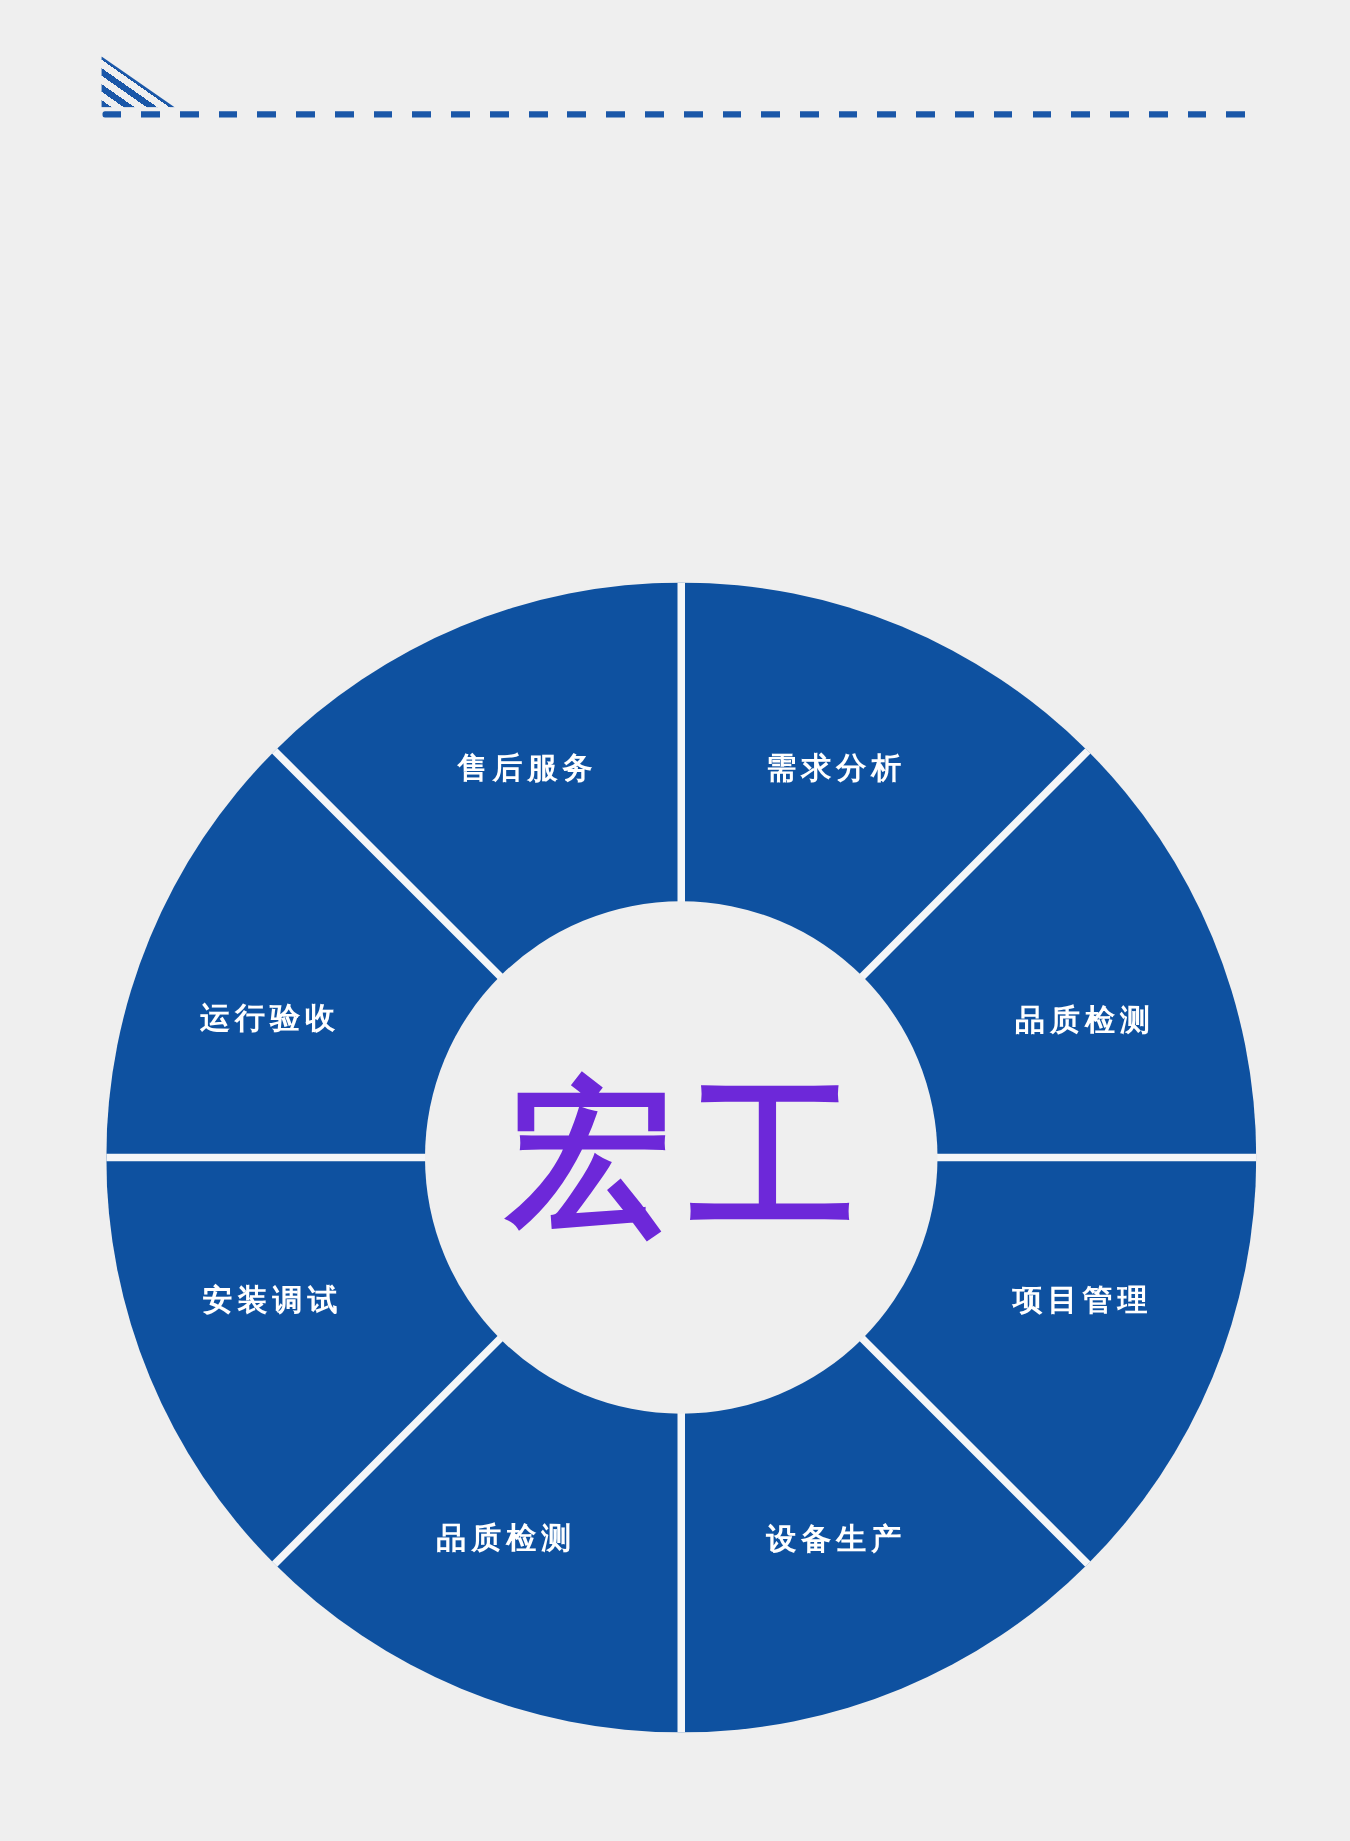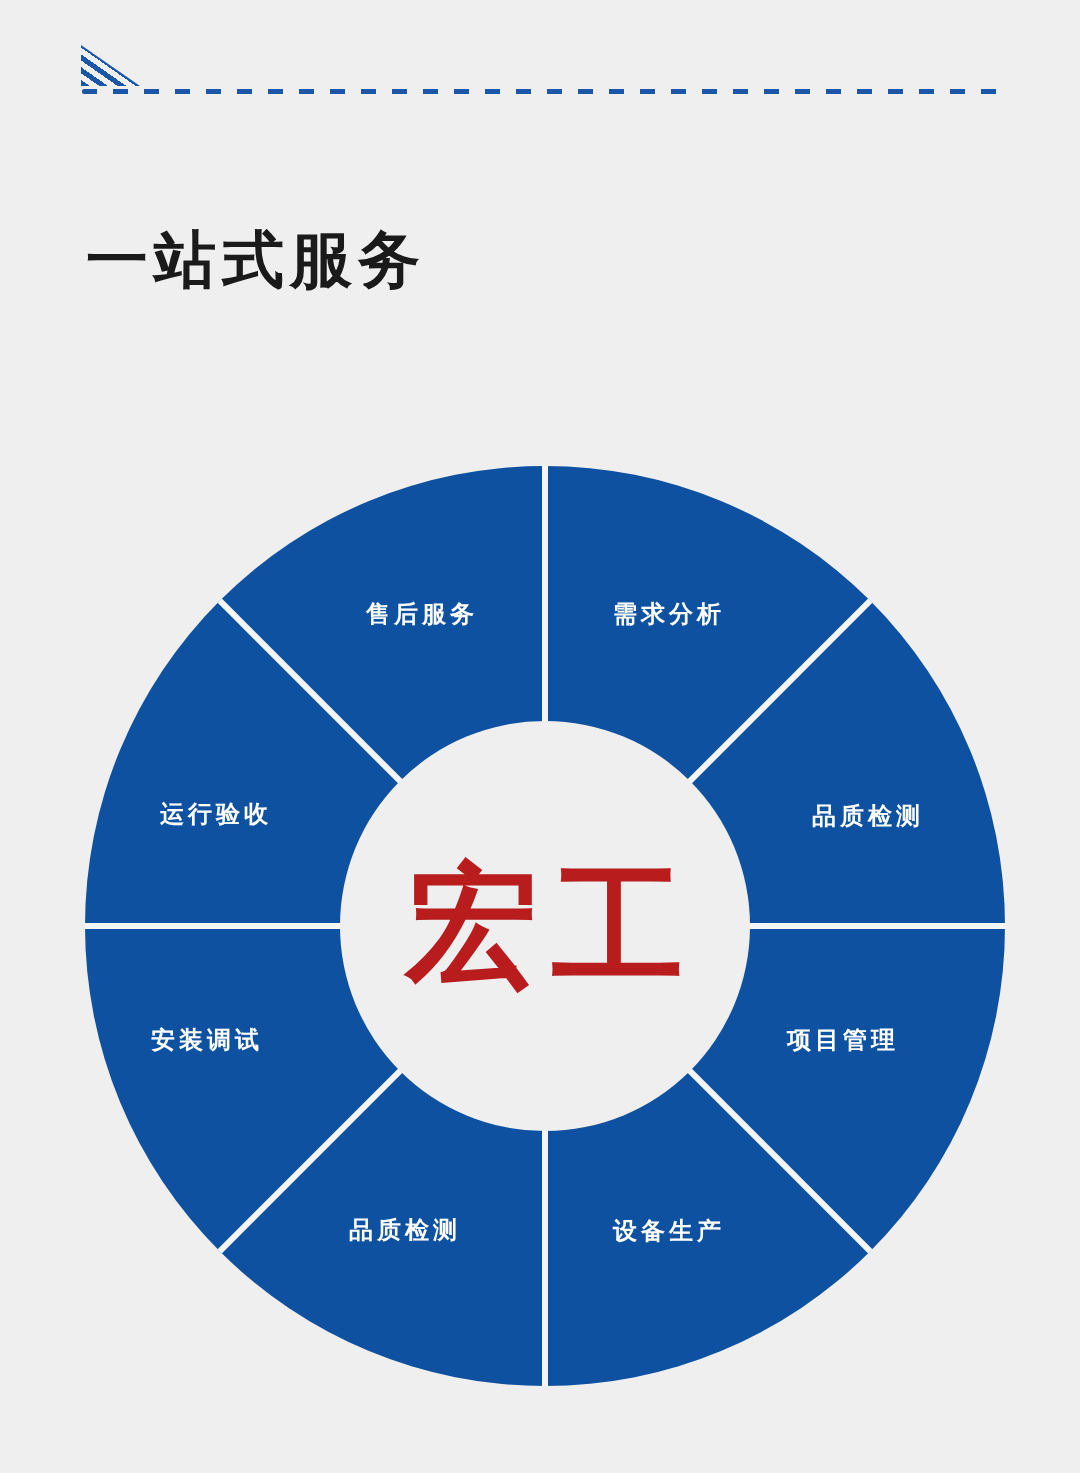--- a/index.html
+++ b/index.html
@@ -70,50 +70,49 @@
     transform: translate(-50%, -50%);
     color: #ffffff;
     font-size: 24px;
     font-weight: 700;
     letter-spacing: 4px;
     white-space: nowrap;
     text-indent: 4px; 
   }
   .lbl-0 { left: 582px; top: 148px; }  
   .lbl-1 { left: 781px; top: 350px; }  
-  .lbl-2 { left: 756px; top: 574px; }  
+  .lbl-2 { left: 779px; top: 574px; }  
   .lbl-3 { left: 582px; top: 765px; }  
   .lbl-4 { left: 318px; top: 764px; }  
-  .lbl-5 { left: 120px; top: 574px; }  
+  .lbl-5 { left: 131px; top: 574px; }  
   .lbl-6 { left: 129px; top: 348px; }  
   .lbl-7 { left: 335px; top: 148px; }  
 
   .center-logo {
     position: absolute;
     left: 460px;
     top: 462px;
     transform: translate(-50%, -50%);
-    color: #b91c1c;
+    color: #6d28d9;
     font-size: 132px;
     font-weight: 900;
     letter-spacing: 14px;
     text-indent: 14px;
     white-space: nowrap;
   }
 </style>
 </head>
 <body>
 
 <div class="page">
 
   <div class="hatch-triangle"></div>
   <div class="dashed-line"></div>
 
   <div class="title">
-    <div>一站式服务</div>
   </div>
 
   <div class="wheel">
     <svg width="920" height="920" viewBox="0 0 920 920">
       <circle cx="460" cy="460" r="460" fill="#0e51a0"></circle>
       <g stroke-width="6" stroke="#f4f6f8">
         <line x1="460" y1="0" x2="460" y2="920"></line>
         <line x1="0" y1="460" x2="920" y2="460"></line>
         <line x1="134.7" y1="134.7" x2="785.3" y2="785.3"></line>
         <line x1="785.3" y1="134.7" x2="134.7" y2="785.3"></line>

